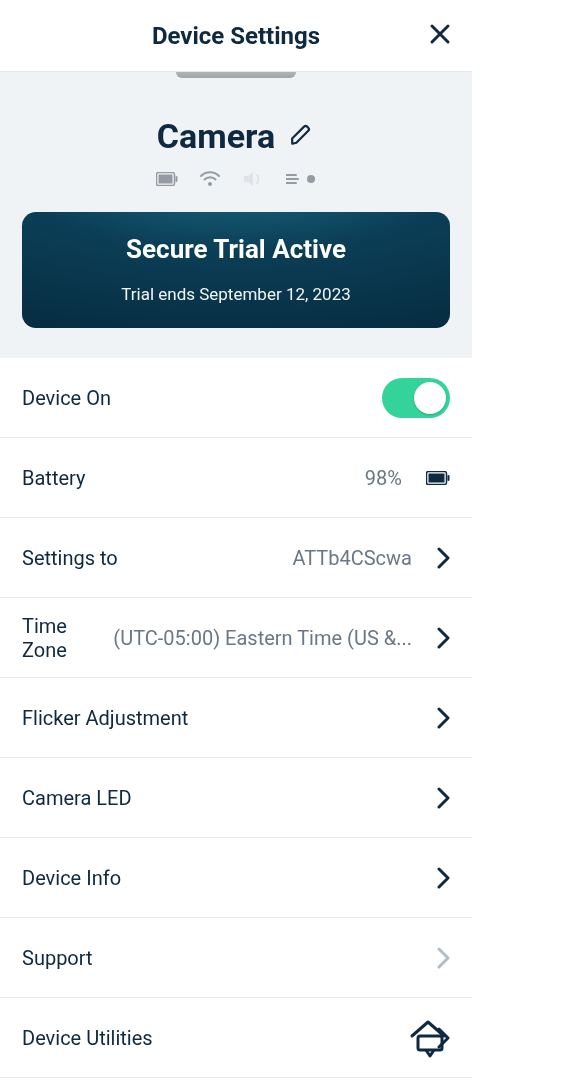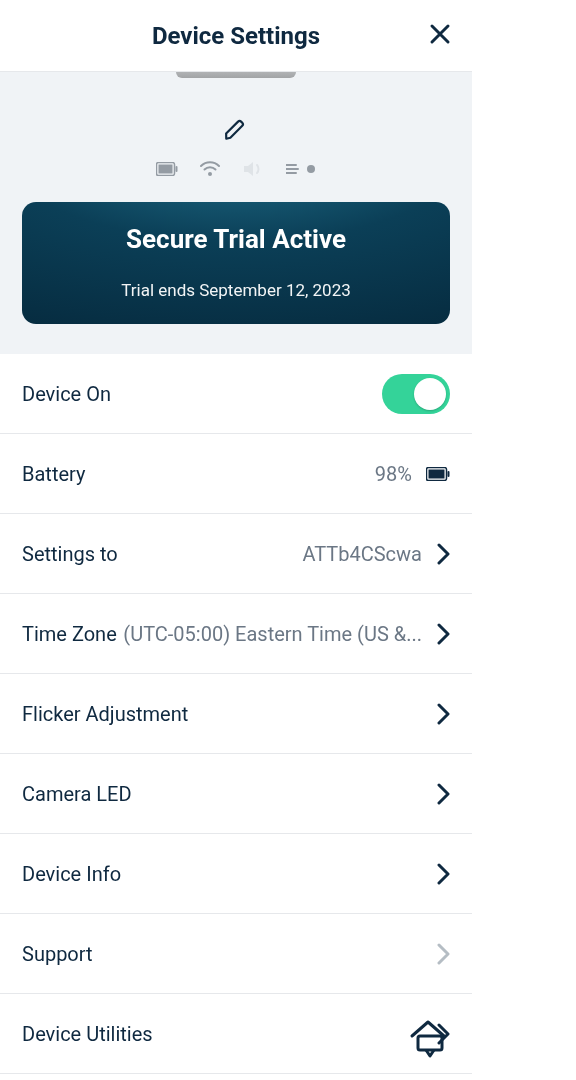--- a/index.html
+++ b/index.html
@@ -19,28 +19,28 @@
   .edit-icon { cursor:pointer; }
   .status-row { display:flex; align-items:center; justify-content:center; gap:22px; margin-top:14px; }
   .status-row svg { opacity:.55; }
   .status-row .motion { display:flex; align-items:center; gap:4px; }
   .banner {
     margin-top:24px; border-radius:14px; padding:22px 20px 24px; text-align:center;
     background: radial-gradient(120% 160% at 50% -40%, #1f6d88 0%, #0b3f57 45%, #062b3f 100%);
     color:#fff;
   }
   .banner-title { font-size:26px; font-weight:700; }
-  .banner-sub { font-size:17px; margin-top:26px; opacity:.95; }
+  .banner-sub { font-size:17px; margin-top:20px; opacity:.95; }
   .list { background:#fff; }
   .row {
     display:flex; align-items:center; justify-content:space-between; min-height:80px;
     padding:0 22px; border-bottom:1px solid #e6e8eb;
   }
   .row-label { font-size:20px; color:#0f2940; }
-  .row-right { display:flex; align-items:center; gap:14px;justify-content:center; }
+  .row-right { display:flex; align-items:center; gap:24px;justify-content:center; }
   .row-value { font-size:20px; color:#6b7785; white-space:nowrap; overflow:hidden; text-overflow:ellipsis; max-width:340px; }
   .chev { flex-shrink:0; }
   .toggle {
     width:68px; height:40px; border-radius:40px; background:#34d399; position:relative; cursor:pointer;
   }
   .toggle::after {
     content:""; position:absolute; right:4px; top:4px; width:32px; height:32px; border-radius:50%; background:#fff;
     box-shadow:0 1px 2px rgba(0,0,0,.2);
   }
   .batt-small { display:inline-flex; align-items:center; }
@@ -59,20 +59,21 @@
     <div class="header-close">
       <svg width="24" height="24" viewBox="0 0 24 24">
           <path d="M4 4 L20 20 M20 4 L4 20" stroke="#0f2940" stroke-width="3" stroke-linecap="round"></path>
         </svg>
     </div>
   </div>
 
   <div class="hero">
     <div class="cam-preview"></div>
     <div class="cam-title-row">
+      <div class="cam-title">Camera</div>
       <span class="edit-icon">
         <svg width="26" height="26" viewBox="0 0 24 24">
             <path d="M3 21l3.8-.9 11-11a2 2 0 0 0 0-2.8l-1.1-1.1a2 2 0 0 0-2.8 0l-11 11L3 21z" fill="none" stroke="#0f2940" stroke-width="2" stroke-linejoin="round"></path>
           </svg>
       </span>
     </div>
     <div class="status-row">
       <span class="status-icon">
         <svg width="22" height="14" viewBox="0 0 22 14">
             <rect x="0.5" y="0.5" width="18" height="13" rx="2" fill="none" stroke="#4a5560" stroke-width="1.5"></rect>

